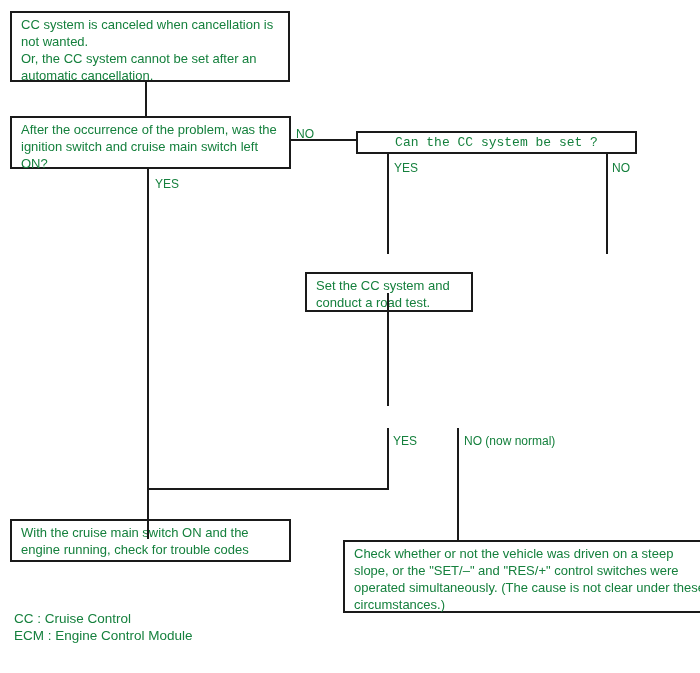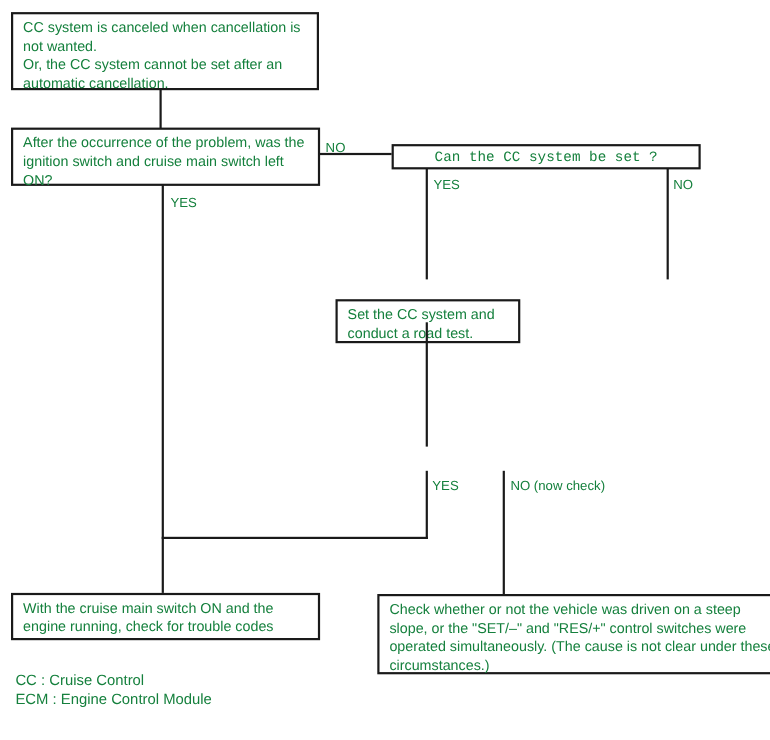--- a/index.html
+++ b/index.html
@@ -51,21 +51,21 @@
     white-space: pre-line;
   }
 
   
   #box-start        { left: 10px;  top: 11px;  width: 280px; height: 71px; }
   #box-ignition     { left: 10px;  top: 116px; width: 281px; height: 53px; }
   #box-can-set      { left: 356px; top: 131px; width: 281px; height: 23px; }
   #box-road-test    { left: 305px; top: 254px; width: 168px; height: 40px; margin-top: 18px; }
   #box-check-codes  { left: 523px; top: 254px; width: 165px; height: 23px; }
   #box-reoccur      { left: 303px; top: 406px; width: 170px; height: 23px; }
-  #box-main-switch  { left: 10px;  top: 539px; width: 281px; height: 43px; }
+  #box-main-switch  { left: 10px;  top: 519px; width: 281px; height: 43px; }
   #box-steep-slope  { left: 343px; top: 540px; width: 374px; height: 73px; }
 
   
   #lbl-no-ignition  { left: 296px; top: 127px; }
   #lbl-yes-ignition { left: 155px; top: 177px; }
   #lbl-yes-can-set  { left: 394px; top: 161px; }
   #lbl-no-can-set   { left: 612px; top: 161px; }
   #lbl-yes-reoccur  { left: 393px; top: 434px; }
   #lbl-no-reoccur   { left: 464px; top: 434px; }
 
@@ -100,21 +100,21 @@
 
   <div class="box" id="box-main-switch">With the cruise main switch ON and the engine running, check for trouble codes</div>
 
   <div class="box" id="box-steep-slope">Check whether or not the vehicle was driven on a steep slope, or the "SET/–" and "RES/+" control switches were operated simultaneously. (The cause is not clear under these circumstances.)</div>
 
   <div class="lbl" id="lbl-no-ignition">NO</div>
   <div class="lbl" id="lbl-yes-ignition">YES</div>
   <div class="lbl" id="lbl-yes-can-set">YES</div>
   <div class="lbl" id="lbl-no-can-set">NO</div>
   <div class="lbl" id="lbl-yes-reoccur">YES</div>
-  <div class="lbl" id="lbl-no-reoccur">NO (now check)</div>
+  <div class="lbl" id="lbl-no-reoccur">NO (now normal)</div>
 
   <div class="line" id="conn-start-down"></div>
   <div class="line" id="conn-no-right"></div>
   <div class="line" id="conn-yes-long-down"></div>
   <div class="line" id="conn-canset-yes"></div>
   <div class="line" id="conn-canset-no"></div>
   <div class="line" id="conn-roadtest-down"></div>
   <div class="line" id="conn-reoccur-yes"></div>
   <div class="line" id="conn-join-left"></div>
   <div class="line" id="conn-reoccur-no"></div>

